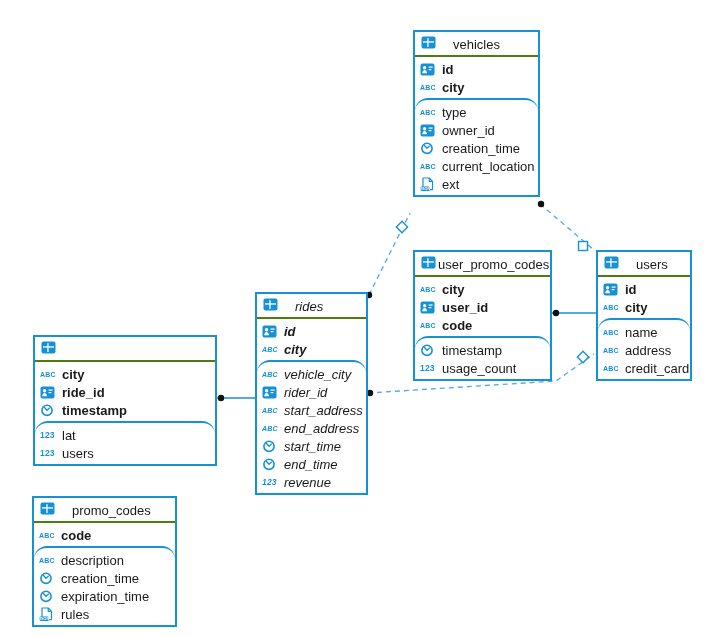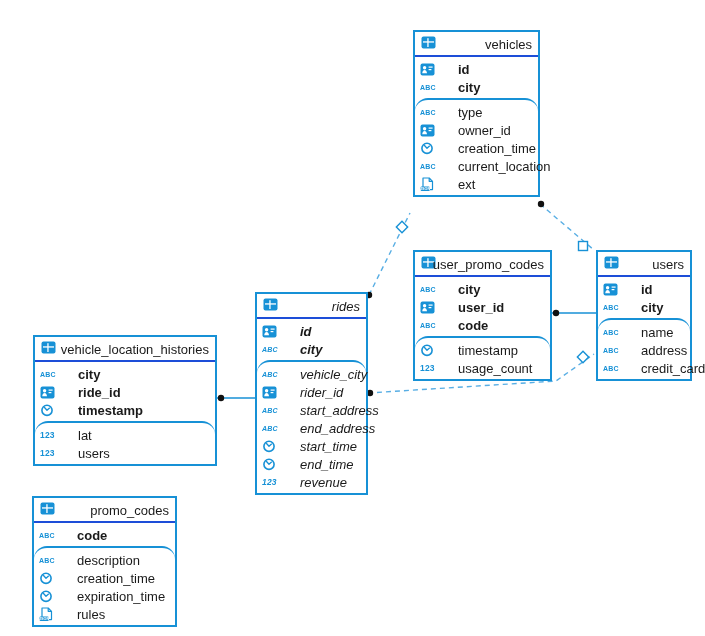--- a/index.html
+++ b/index.html
@@ -6,28 +6,28 @@
   #canvas {
     position: relative; width: 705px; height: 636px; background: #ffffff;
     font-family: "Liberation Sans", "DejaVu Sans", sans-serif; overflow: hidden;
   }
   #wires { position: absolute; left: 0; top: 0; width: 705px; height: 636px; z-index: 1; }
   .table-box {
     position: absolute; z-index: 2; background: #ffffff;
     border: 2px solid #1791d6; box-sizing: border-box;
   }
   .table-header {
-    display: flex; align-items: center; justify-content: space-between; gap: 5px;
-    padding: 4px 6px 3px 6px; border-bottom: 2px solid #1d4ed8;
+    display: flex; align-items: center; justify-content: flex-start; gap: 17px;
+    padding: 4px 6px 3px 6px; border-bottom: 2px solid #4d7c0f;
     font-size: 13px; color: #1a1a1a; white-space: nowrap;
   }
   .section { padding: 3px 0 2px 0; }
   .section.body { border-top: 2px solid #1791d6; border-radius: 13px; }
   .col-row {
-    display: flex; align-items: center; gap: 19px; height: 18px;
+    display: flex; align-items: center; gap: 3px; height: 18px;
     padding: 0 6px 0 5px; white-space: nowrap;
   }
   .col-row .ic { width: 19px; min-width: 19px; display: flex; align-items: center; }
   .col-row .nm { font-size: 13px; color: #1a1a1a; }
   .col-row.key .nm { font-weight: 700; }
   .txt-ic { font-size: 7px; font-weight: 800; color: #1791d6; letter-spacing: 0.2px; line-height: 1; }
   .num-ic { font-size: 8.5px; font-weight: 600; color: #1791d6; letter-spacing: 0.2px; line-height: 1; text-align: center; }
 </style>
 </head>
 <body>
@@ -324,21 +324,20 @@
         </div>
       </div>
     </div>
     <div class="table-box" style="left: 33px; top: 335px; width: 184px;">
       <div class="table-header">
         <span class="ic" style="width: auto; min-width: 0px;"><svg width="15" height="13" viewBox="0 0 15 13">
             <rect x="0.5" y="0.5" width="14" height="12" rx="2" fill="#1791d6"></rect>
             <rect x="2" y="5.3" width="11" height="1.3" fill="#fff"></rect>
             <rect x="6.3" y="2.2" width="1.3" height="8.8" fill="#fff"></rect>
           </svg></span>
-        <span>vehicle_location_histories</span>
       </div>
       <div class="section keys">
         <div class="col-row key">
           <span class="ic">
             <span class="txt-ic">ABC</span>
           </span>
           <span class="nm">city</span>
         </div>
         <div class="col-row key">
           <span class="ic">

